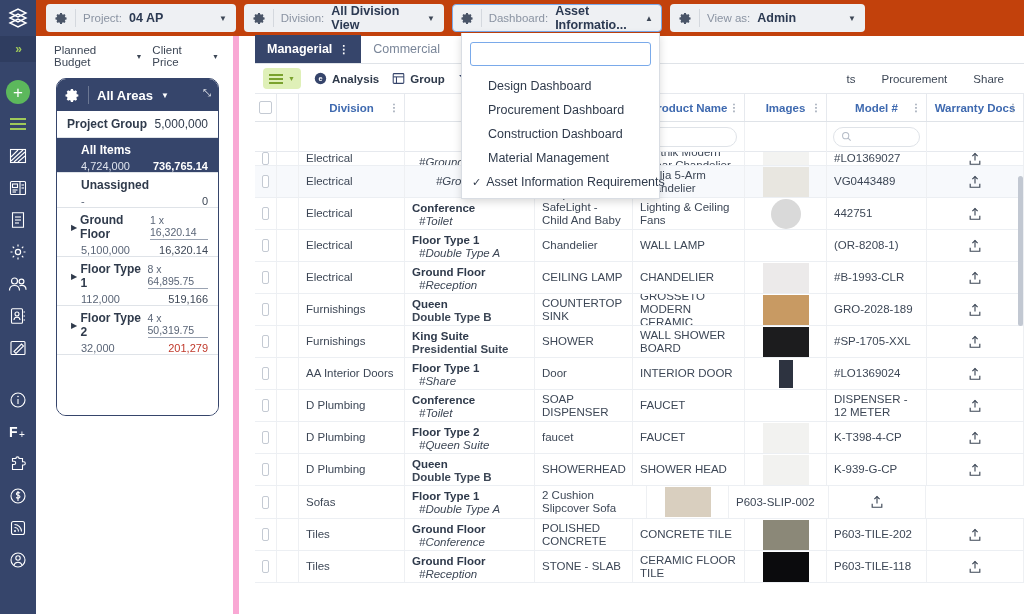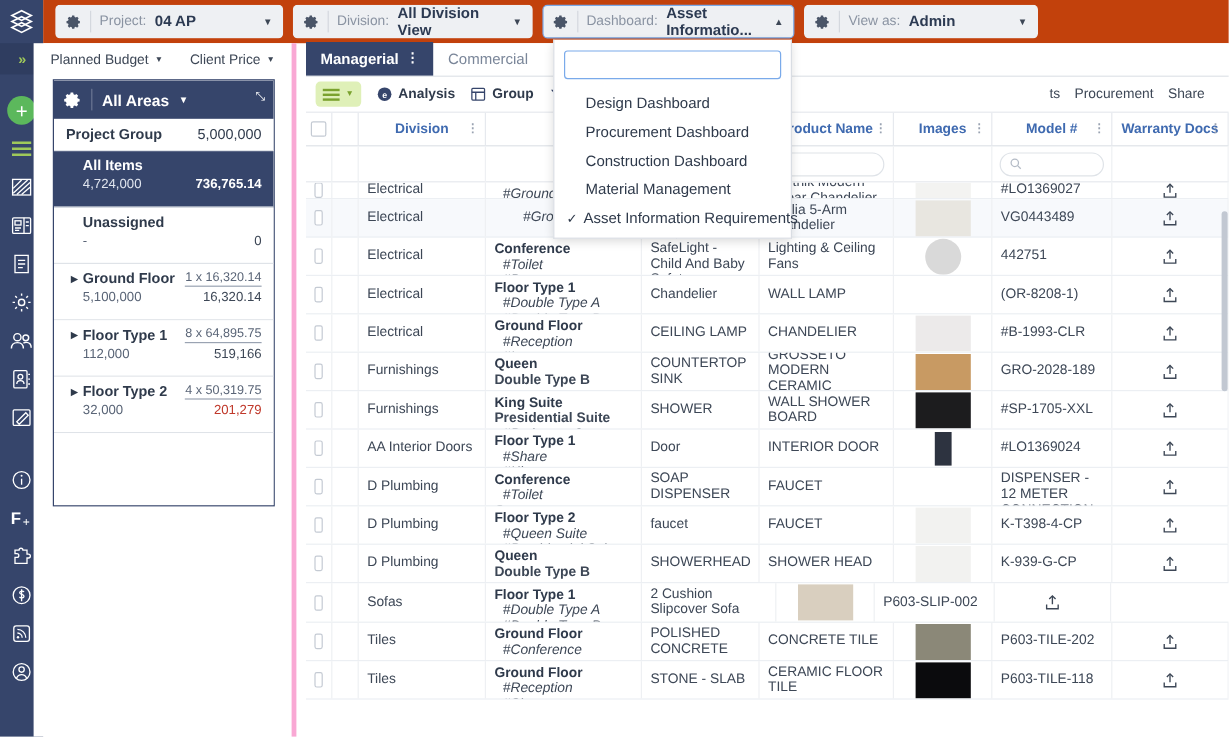--- a/index.html
+++ b/index.html
@@ -73,46 +73,46 @@
     border-radius:3px; background:#fff;
   }
   .dd-item {
     padding:5px 8px 5px 10px; font-size:12.5px; color:#2f3a4b;
     display:flex; align-items:center; gap:5px; white-space:nowrap;
   }
   .dd-check { width:11px; display:inline-block; font-size:11px; color:#2f3a4b; }
 
   
   .budget-col {
-    position:absolute; left:28px; top:36px; width:219px; height:578px;
-    background:#ffffff; border-right:4px solid #f9a8d4;
+    position:absolute; left:40px; top:36px; width:199px; height:578px;
+    background:#ffffff; border-right:6px solid #f9a8d4;
   }
   .budget-filters {
     display:flex; align-items:center; padding:8px 14px 6px 14px; gap:10px;
   }
   .bf { font-size:11.5px; color:#3d4756; display:flex; align-items:center; gap:5px; }
   .bf .c { font-size:7px; color:#3d4756; }
   .bf.right { margin-left:auto; }
 
   .areas-card {
-    margin:4px 14px 0 16px; border:1px solid #36456b; border-radius:0;
+    margin:4px 14px 0 16px; border:1px solid #36456b; border-radius:10px;
     overflow:hidden;
   }
   .areas-head {
     background:#36456b; height:32px; display:flex; align-items:center;
     padding:0 8px; gap:8px; position:relative;
   }
   .areas-head .gear { color:#fff; display:flex; }
   .areas-head .vsep { width:1px; height:18px; background:#6b7793; }
   .areas-head .ttl { color:#fff; font-size:13px; font-weight:bold; }
   .areas-head .c { color:#fff; font-size:8px; }
   .areas-head .expand {
     position:absolute; right:7px; top:9px; color:#fff; font-size:10px; line-height:1;
   }
-  .brow { border-bottom:1px solid #dfe3e8; padding:5px 10px 12px 10px; background:#fff;}
+  .brow { border-bottom:1px solid #dfe3e8; padding:5px 10px 0 10px; background:#fff;}
   .brow:last-child { border-bottom:none; }
   .brow.sel { background:#36456b; }
   .brow .l1 { display:flex; align-items:center; }
   .brow .l2 { display:flex; align-items:center; margin-top:3px; }
   .b-name { font-size:12px; font-weight:bold; color:#2f3a4b; }
   .b-amt  { margin-left:auto; font-size:12px; color:#2f3a4b; }
   .brow.sel .b-name, .brow.sel .b-amt { color:#ffffff; }
   .b-sub  { font-size:11px; color:#5a6577; }
   .brow.sel .b-sub { color:#dfe4ee; }
   .b-sub2 { margin-left:auto; font-size:11px; color:#3d4756; }
@@ -138,21 +138,21 @@
   .toolbar { height:30px; display:flex; align-items:center; padding:0 8px; gap:13px; border-bottom:1px solid #e6e9ee;}
   .hamb {
     background:#dff0b8; border-radius:4px; height:21px; padding:0 6px;
     display:flex; align-items:center; gap:5px;
   }
   .hamb .bars { display:flex; flex-direction:column; gap:2px;}
   .hamb .bars i { display:block; width:14px; height:2px; background:#7aa22e; }
   .hamb .c { font-size:7px; color:#7aa22e; }
   .tb-item { display:flex; align-items:center; gap:5px; font-size:11.5px; color:#2f3a4b; font-weight:bold; }
   .tb-item .ic { display:flex; color:#36456b; }
-  .tb-right { margin-left:auto; display:flex; gap:12px; padding-right:12px; }
+  .tb-right { margin-left:auto; display:flex; gap:26px; padding-right:12px; }
   .tb-plain { font-size:11.5px; color:#3d4756; }
 
   
   .tbl { width:769px; font-size:11.5px; }
   .tbl .hdr { display:flex; height:28px; border-bottom:1px solid #dfe3e8; }
   .th {
     display:flex; align-items:center; justify-content:center;
     font-size:11.5px; font-weight:bold; color:#3f6ab0;
     border-right:1px solid #e6e9ee; position:relative;
   }

